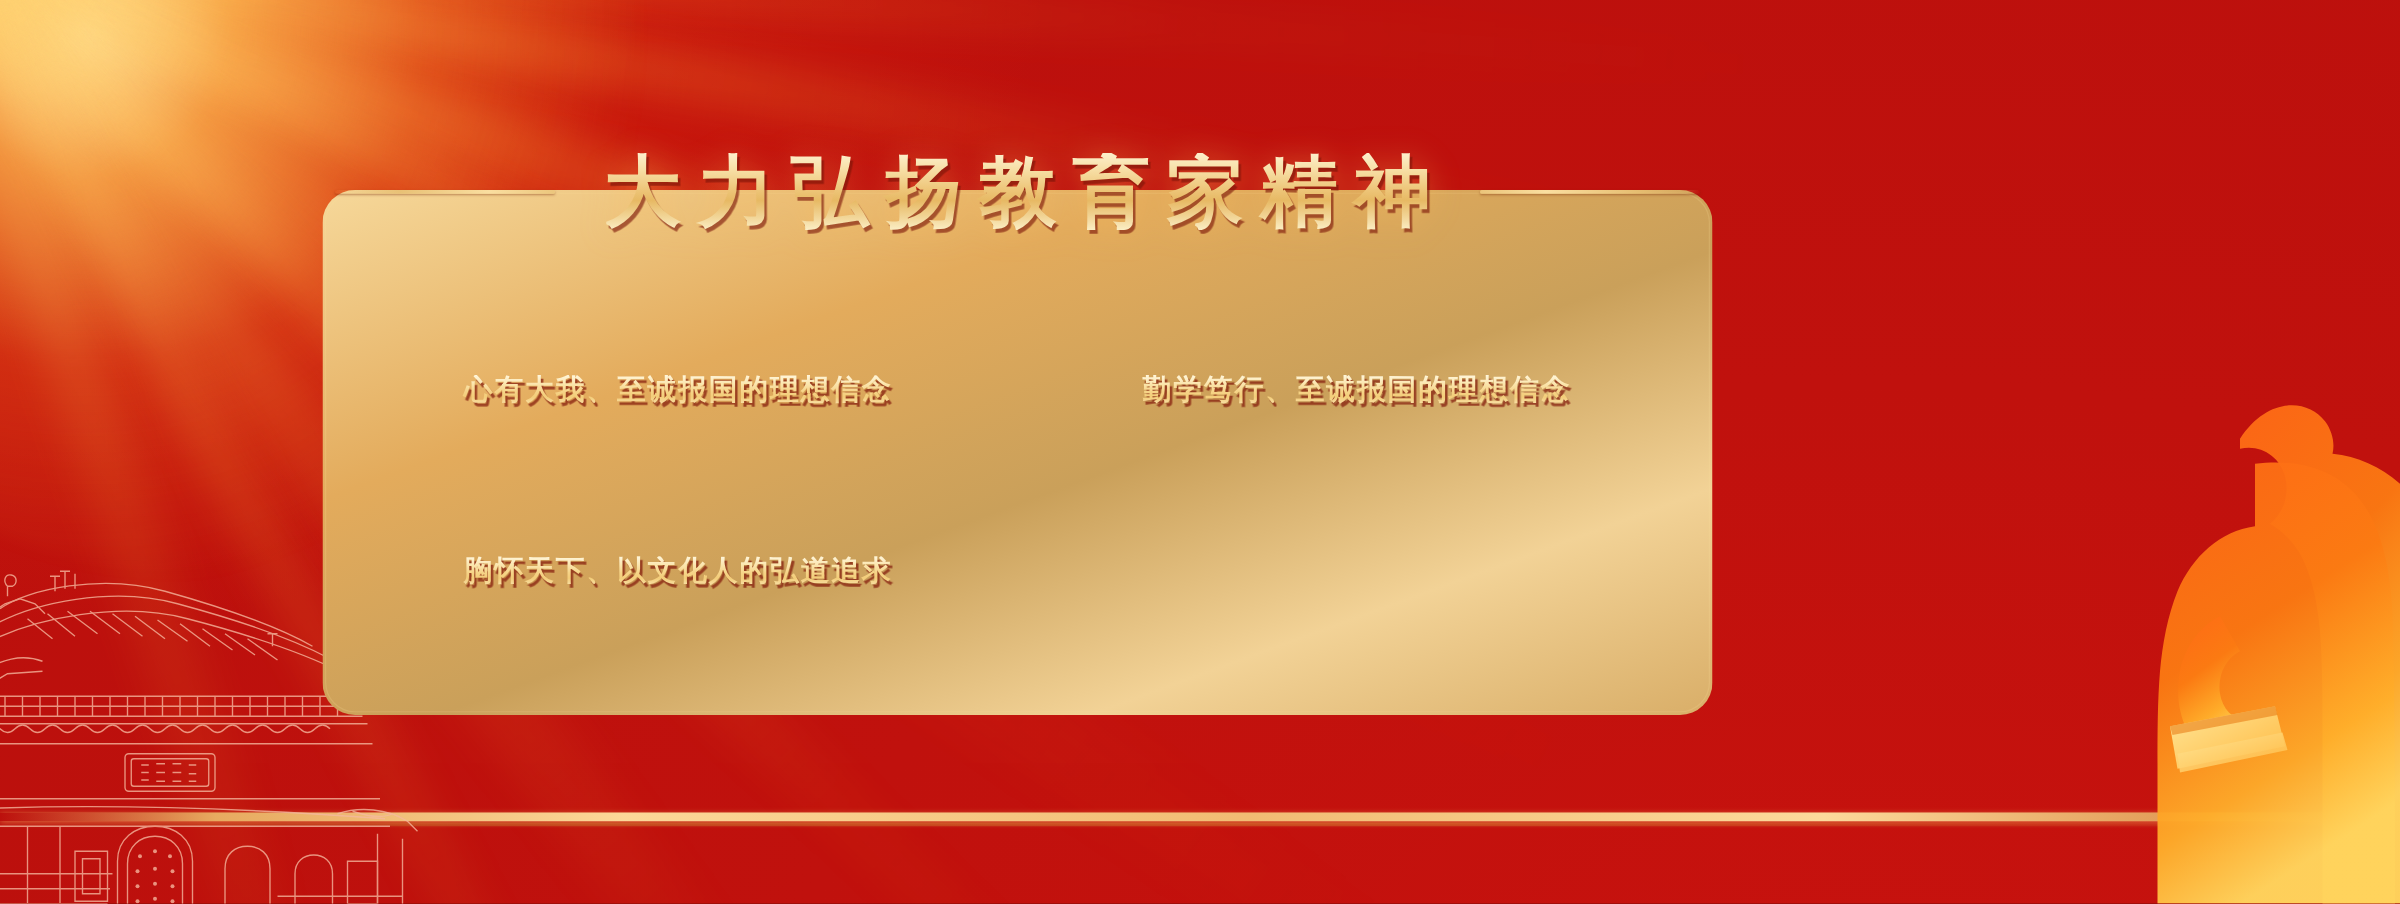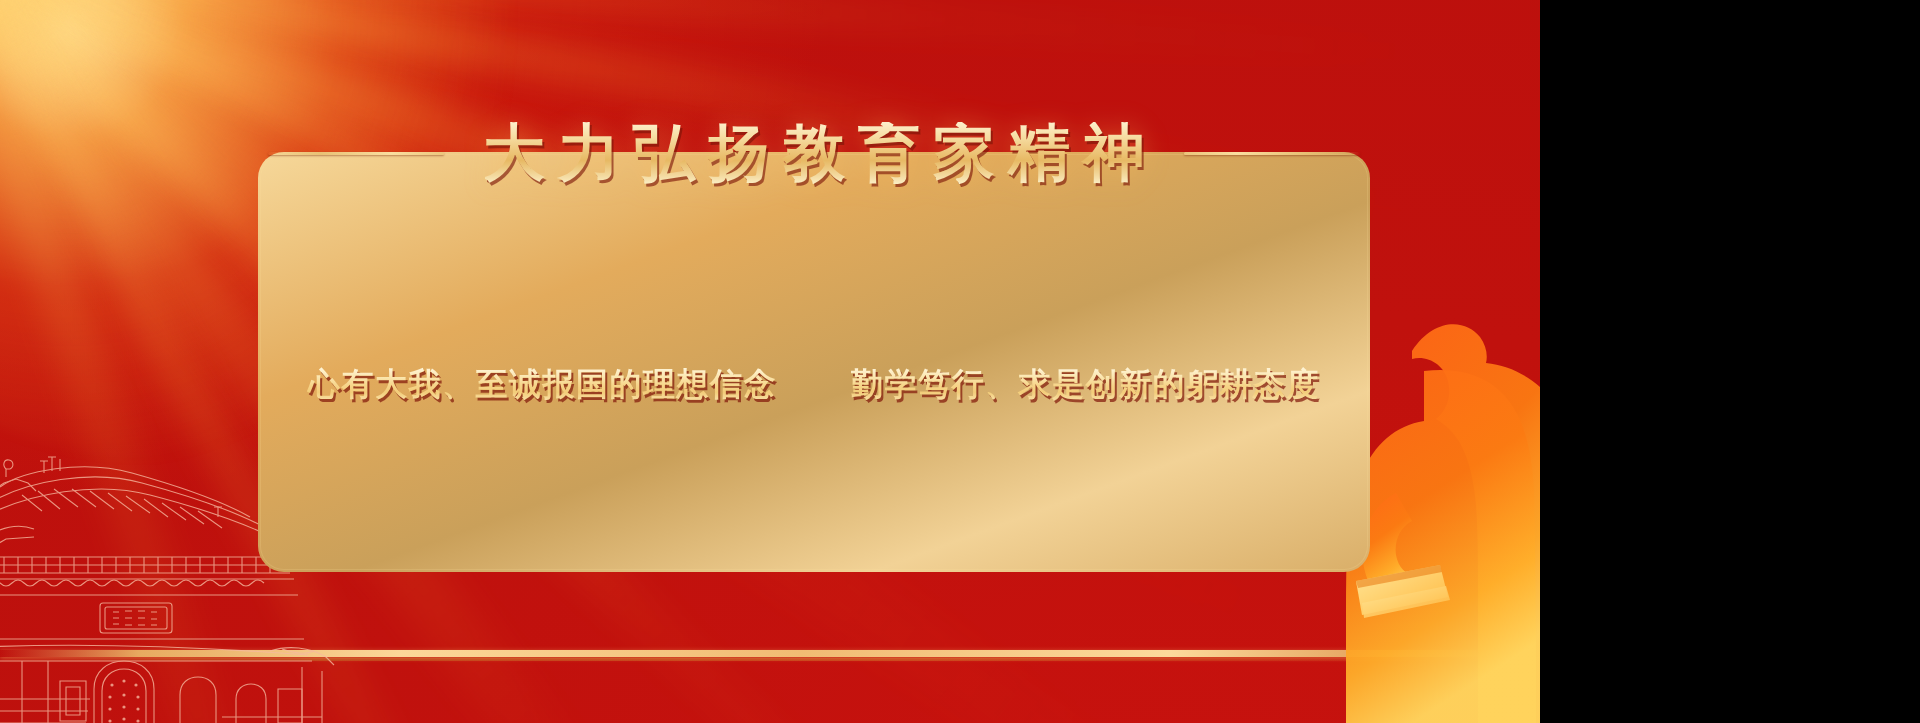--- a/index.html
+++ b/index.html
@@ -1,20 +1,20 @@
 <!DOCTYPE html>
 <html><head>
 <meta charset="utf-8">
 <title>大力弘扬教育家精神</title>
 <style>
   html,body{margin:0;padding:0;background:#000;}
   *{box-sizing:border-box;}
   .banner{
     position:relative;
-    width:1540px;height:723px;
+    width:1920px;height:723px;
     overflow:hidden;
     font-family:"Liberation Sans","DejaVu Sans",sans-serif;
     background:
       radial-gradient(ellipse 1300px 900px at 2% -8%, rgba(255,190,60,.95) 0%, rgba(255,130,30,.55) 16%, rgba(236,45,12,.25) 38%, rgba(206,18,14,0) 62%),
       radial-gradient(ellipse 2200px 1400px at 78% 120%, #c8120e 0%, #c0110d 40%, #b80f0c 100%),
       linear-gradient(135deg,#e03010 0%,#d51a0d 28%,#c9130c 58%,#c5110c 100%);
   }
 
   
   .rays{position:absolute;inset:0;pointer-events:none;overflow:hidden;}
@@ -102,21 +102,21 @@
     display:grid;
     grid-template-columns:1fr 1fr;
     grid-auto-rows:1fr;
     align-items:center;
     column-gap:22px;
     padding:0 24px;
   }
   .slogan{
     font-family:"DejaVu Sans","Liberation Sans",sans-serif;
     font-weight:700;
-    font-size:32px;
+    font-size:23px;
     letter-spacing:1.5px;
     line-height:1.1;
     text-align:center;
     white-space:nowrap;
     background:linear-gradient(180deg,#fff6dc 0%,#fbe6ae 28%,#f6d488 52%,#f3cd79 70%,#fae6b4 100%);
     -webkit-background-clip:text;background-clip:text;
     color:transparent;-webkit-text-fill-color:transparent;
     filter:drop-shadow(2px 3px 0 rgba(128,22,8,.70));
   }
   .slogan.col-r{text-align:center;}
@@ -276,16 +276,17 @@
   <div class="frame"></div>
 
   <div class="title-wrap">
     <span class="title-rule left"></span>
     <h1 class="title">大力弘扬教育家精神</h1>
     <span class="title-rule right"></span>
   </div>
 
   <div class="slogans">
     <div class="slogan">心有大我、至诚报国的理想信念</div>
-    <div class="slogan col-r">勤学笃行、求是创新的躬耕态度</div>
+    <div class="slogan col-r">勤学笃行、至诚报国的理想信念</div>
+    <div class="slogan col-r">胸怀天下、以文化人的弘道追求</div>
   </div>
 
 </div>
 
 </body></html>

